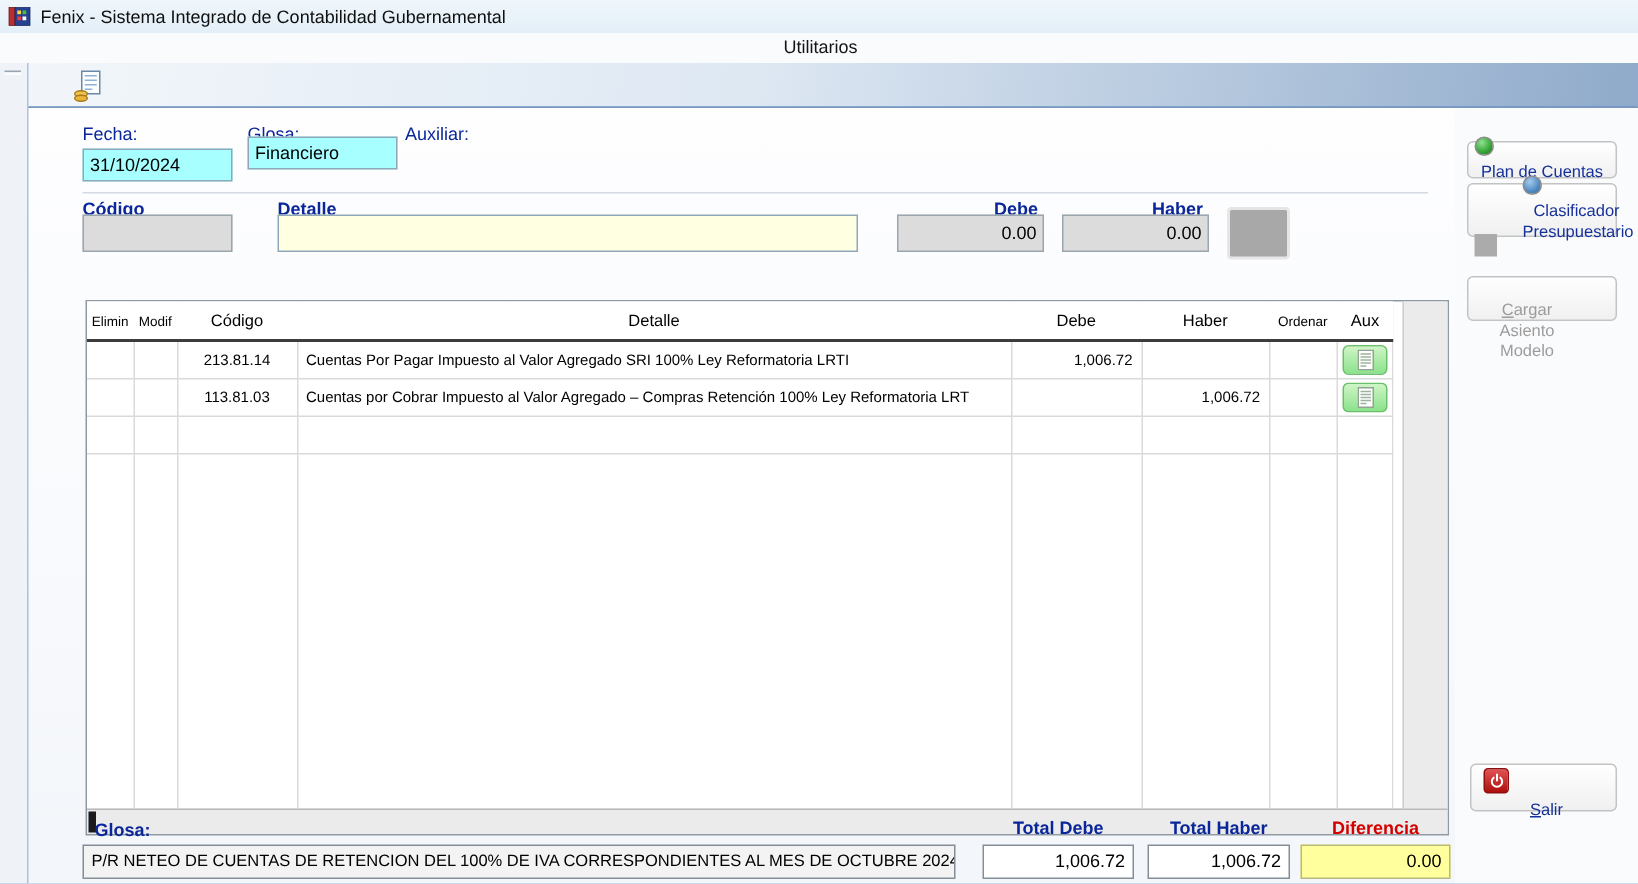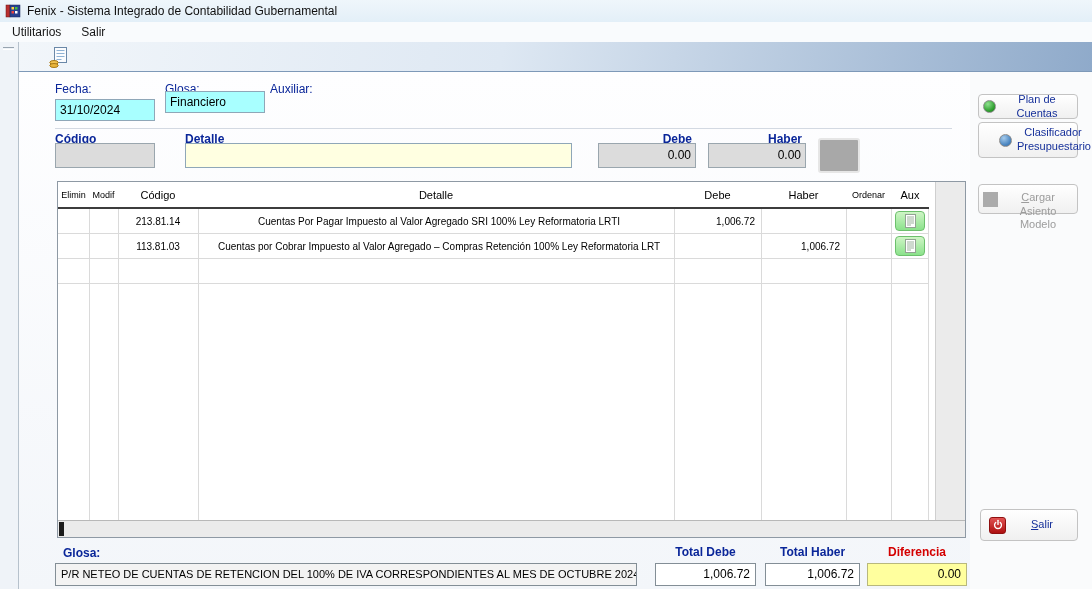--- a/index.html
+++ b/index.html
@@ -11,21 +11,21 @@
   }
   #window { position:relative; width:1092px; height:589px; background:#3b82f6; box-shadow: inset 0 0 0 1px #9FB6CC; }
 
   
   .titlebar { position:absolute; left:0; top:0; width:100%; height:22px;
     background:linear-gradient(#EFF6FB,#E3EFF8); display:flex; align-items:center; padding-left:5px; }
   .title-text { font-size:12px; color:#101010; margin-left:6px; }
 
   
   .menubar { position:absolute; left:0; top:22px; width:100%; height:20px;
-    background:#F9FBFD; display:flex; align-items:center; padding-left:2px; }
+    background:#F9FBFD; display:flex; align-items:center; padding-left:2px;flex-direction:column; }
   .menu-item { font-size:12px; color:#151515; padding:2px 10px; cursor:default; }
 
   
   .left-strip { position:absolute; left:0; top:42px; width:19px; height:547px;
     background:#EFF3F8; border-right:1px solid #B6C1CC; }
   .grip { position:absolute; left:3px; top:5px; width:11px; height:3px;
     border-top:1px solid #98A4B0; border-bottom:1px solid #FFFFFF; }
 
   
   .toolbar { position:absolute; left:19px; top:42px; width:1073px; height:30px;
@@ -47,34 +47,34 @@
   .graybg { background:#DCDCDC; border-color:#9AA6AE; }
   .yellowbg { background:#FFFFE1; }
   .num { text-align:right; }
 
   .sep { position:absolute; left:36px; right:18px; top:56px; height:1px; background:#D3D9E2; }
 
   .sq-btn { position:absolute; left:799px; top:66px; width:42px; height:35px;
     background:#A8A8A8; border:2px solid #E6E6E6; border-radius:3px; }
 
   
-  .grid-outer { position:absolute; left:38px; top:109px; width:909px; height:357px;
+  .grid-outer { position:absolute; left:38px; top:128px; width:909px; height:357px;
     border:1px solid #8E99A4; background:#fff; }
   .grid-body { position:absolute; left:0; top:0; width:871px; height:338px; overflow:hidden; background:#fff; }
   .vline { position:absolute; top:0; bottom:0; width:1px; background:#DADADA; }
   .ghead { position:absolute; left:0; top:0; width:871px; height:27px; background:#fff;
     border-bottom:2px solid #3C3C3C; display:flex; align-items:center; }
   .ghead > div { text-align:center; font-size:11px; color:#000; }
   .ghead > div.small { font-size:9px; }
   .grow { position:absolute; left:0; width:871px; height:25px; display:flex; align-items:center;
     border-bottom:1px solid #DADADA; background:transparent; }
   .c0{width:31px;} .c1{width:29px;} .c2{width:80px;} .c3{width:476px;}
   .c4{width:87px;} .c5{width:85px;} .c6{width:45px;} .c7{width:38px;}
   .cell { font-size:10px; color:#000; overflow:hidden; white-space:nowrap; }
-  .cell.ctr{ text-align:center; } .cell.lft{ padding-left:6px;text-align:center; } .cell.rgt{ text-align:right; padding-right:6px; }
+  .cell.ctr{ text-align:center; } .cell.lft{ padding-left:6px; } .cell.rgt{ text-align:right; padding-right:6px; }
   .aux-cell { display:flex; align-items:center; justify-content:center; }
   .aux-btn { width:30px; height:20px; border-radius:4px;
     background:linear-gradient(#CFF5C6,#8BE28B); border:1px solid #6CC06C;
     display:flex; align-items:center; justify-content:center; }
   .vscroll { position:absolute; right:0; top:0; width:30px; height:338px;
     background:#EBEBEB; border-left:1px solid #CFCFCF; }
   .hscroll { position:absolute; left:0; right:0; bottom:0; height:17px;
     background:#EBEBEB; border-top:1px solid #B8B8B8; }
   .hthumb { position:absolute; left:1px; top:1px; width:5px; height:14px; background:#1B1B1B; }
 
@@ -82,21 +82,21 @@
   .foot-field { position:absolute; height:23px; border:1px solid #838E96; background:#fff;
     font-size:12px; line-height:21px; padding:0 5px; color:#000; overflow:hidden; white-space:nowrap; }
   .glosa-field { background:#F3F3F3; font-size:11px; }
   .dif-field { background:#FFFF9E; border-color:#B8B87D; }
   .tlbl { position:absolute; top:473px; font-size:12px; font-weight:bold; color:#0A2699; text-align:center; }
   .tlbl.red { color:#D40000; }
 
   
   .side-btn { position:absolute; background:linear-gradient(#FFFFFF,#F0F0F0);
     border:1px solid #C3C3C3; border-radius:4px; font-size:11px; color:#16309A;
-    display:flex; align-items:center; justify-content:center; gap:5px; text-align:center; line-height:1.25; padding:2px 4px; }
+    display:flex; justify-content:center; gap:5px; text-align:center; line-height:1.25; padding:2px 4px;flex-direction:column; }
   .side-btn.disabled { color:#9C9C9C; }
   .sphere { width:13px; height:13px; border-radius:50%; flex:0 0 auto; border:1px solid #8C8C8C; }
   .sphere.green { background:radial-gradient(circle at 35% 28%, #8FE18F, #2E9E2E 65%, #197519); }
   .sphere.blue  { background:radial-gradient(circle at 35% 28%, #A5CBEC, #4A85C0 65%, #2F6AA8); }
   .graysq { width:15px; height:15px; background:#ABABAB; flex:0 0 auto; }
   .power { width:17px; height:17px; border-radius:3px; flex:0 0 auto;
     background:linear-gradient(#E15353,#AE0F0F); border:1px solid #8F0F0F;
     display:flex; align-items:center; justify-content:center; }
   .mn { text-decoration:underline; }
 </style>

